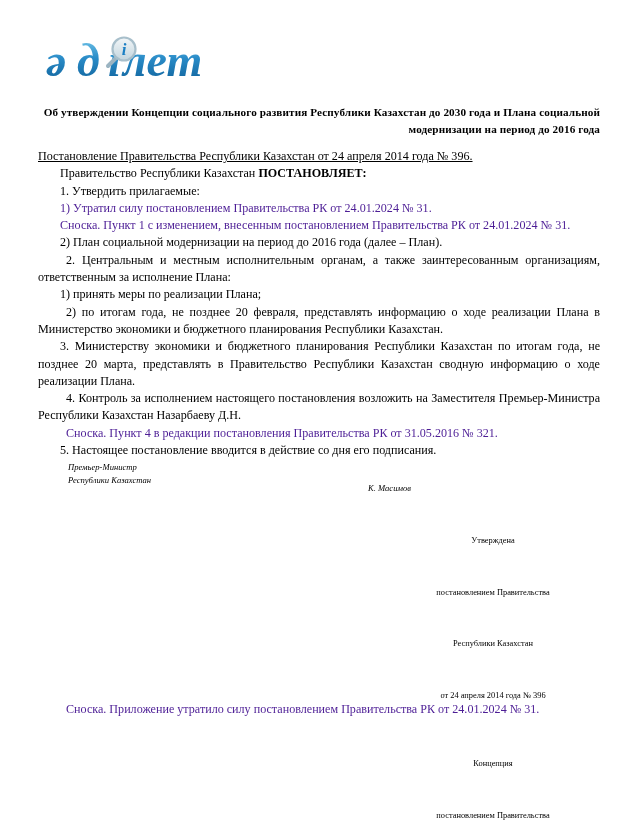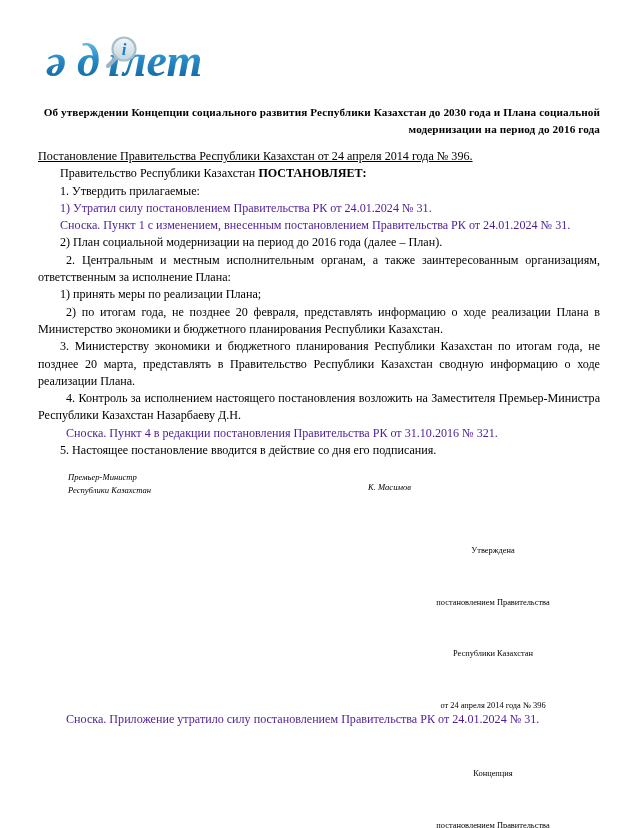--- a/index.html
+++ b/index.html
@@ -58,38 +58,38 @@
     text-justify: inter-word;
   }
   .p.indent { text-indent: 22px; }
   .p.indent-lg { text-indent: 28px; }
   .p.noindent { text-indent: 0; text-decoration: underline; }
   .red { color: #4c1d95; }
   .b { font-weight: bold; }
 
   
   .sig-block {
-    margin-top: 12px;
+    margin-top: 2px;
     position: relative;
     height: 34px;
     font-style: italic;
     font-size: 8.6px;
     line-height: 12.5px;
   }
   .sig-role {
     position: absolute;
     left: 30px;
     top: 0;
     white-space: pre-line;
     text-align: left;
   }
   .sig-name {
     position: absolute;
     left: 330px;
-    top: 10px;
+    top: 21px;
   }
 
   
   .approval {
     margin-left: 330px;
     width: 250px;
     text-align: center;
     font-size: 8.4px;
     line-height: 11.4px;
     font-style: normal;
@@ -137,21 +137,21 @@
 
   <p class="p indent">1. Утвердить прилагаемые:</p>
   <p class="p indent red">1) Утратил силу постановлением Правительства РК от 24.01.2024 № 31.</p>
   <p class="p indent red">Сноска. Пункт 1 с изменением, внесенным постановлением Правительства РК от 24.01.2024 № 31.</p>
   <p class="p indent">2) План социальной модернизации на период до 2016 года (далее – План).</p>
   <p class="p indent-lg">2. Центральным и местным исполнительным органам, а также заинтересованным организациям, ответственным за исполнение Плана:</p>
   <p class="p indent">1) принять меры по реализации Плана;</p>
   <p class="p indent-lg">2) по итогам года, не позднее 20 февраля, представлять информацию о ходе реализации Плана в Министерство экономики и бюджетного планирования Республики Казахстан.</p>
   <p class="p indent">3. Министерству экономики и бюджетного планирования Республики Казахстан по итогам года, не позднее 20 марта, представлять в Правительство Республики Казахстан сводную информацию о ходе реализации Плана.</p>
   <p class="p indent-lg">4. Контроль за исполнением настоящего постановления возложить на Заместителя Премьер-Министра Республики Казахстан Назарбаеву Д.Н.</p>
-  <p class="p indent-lg red">Сноска. Пункт 4 в редакции постановления Правительства РК от 31.10.2016 № 321.</p>
+  <p class="p indent-lg red">Сноска. Пункт 4 в редакции постановления Правительства РК от 31.05.2016 № 321.</p>
   <p class="p indent">5. Настоящее постановление вводится в действие со дня его подписания.</p>
 
   <div class="sig-block">
     <div class="sig-role">Премьер-Министр
 Республики Казахстан</div>
     <div class="sig-name">К. Масимов</div>
   </div>
 
   <div class="approval first">
     <div>Утверждена</div>

